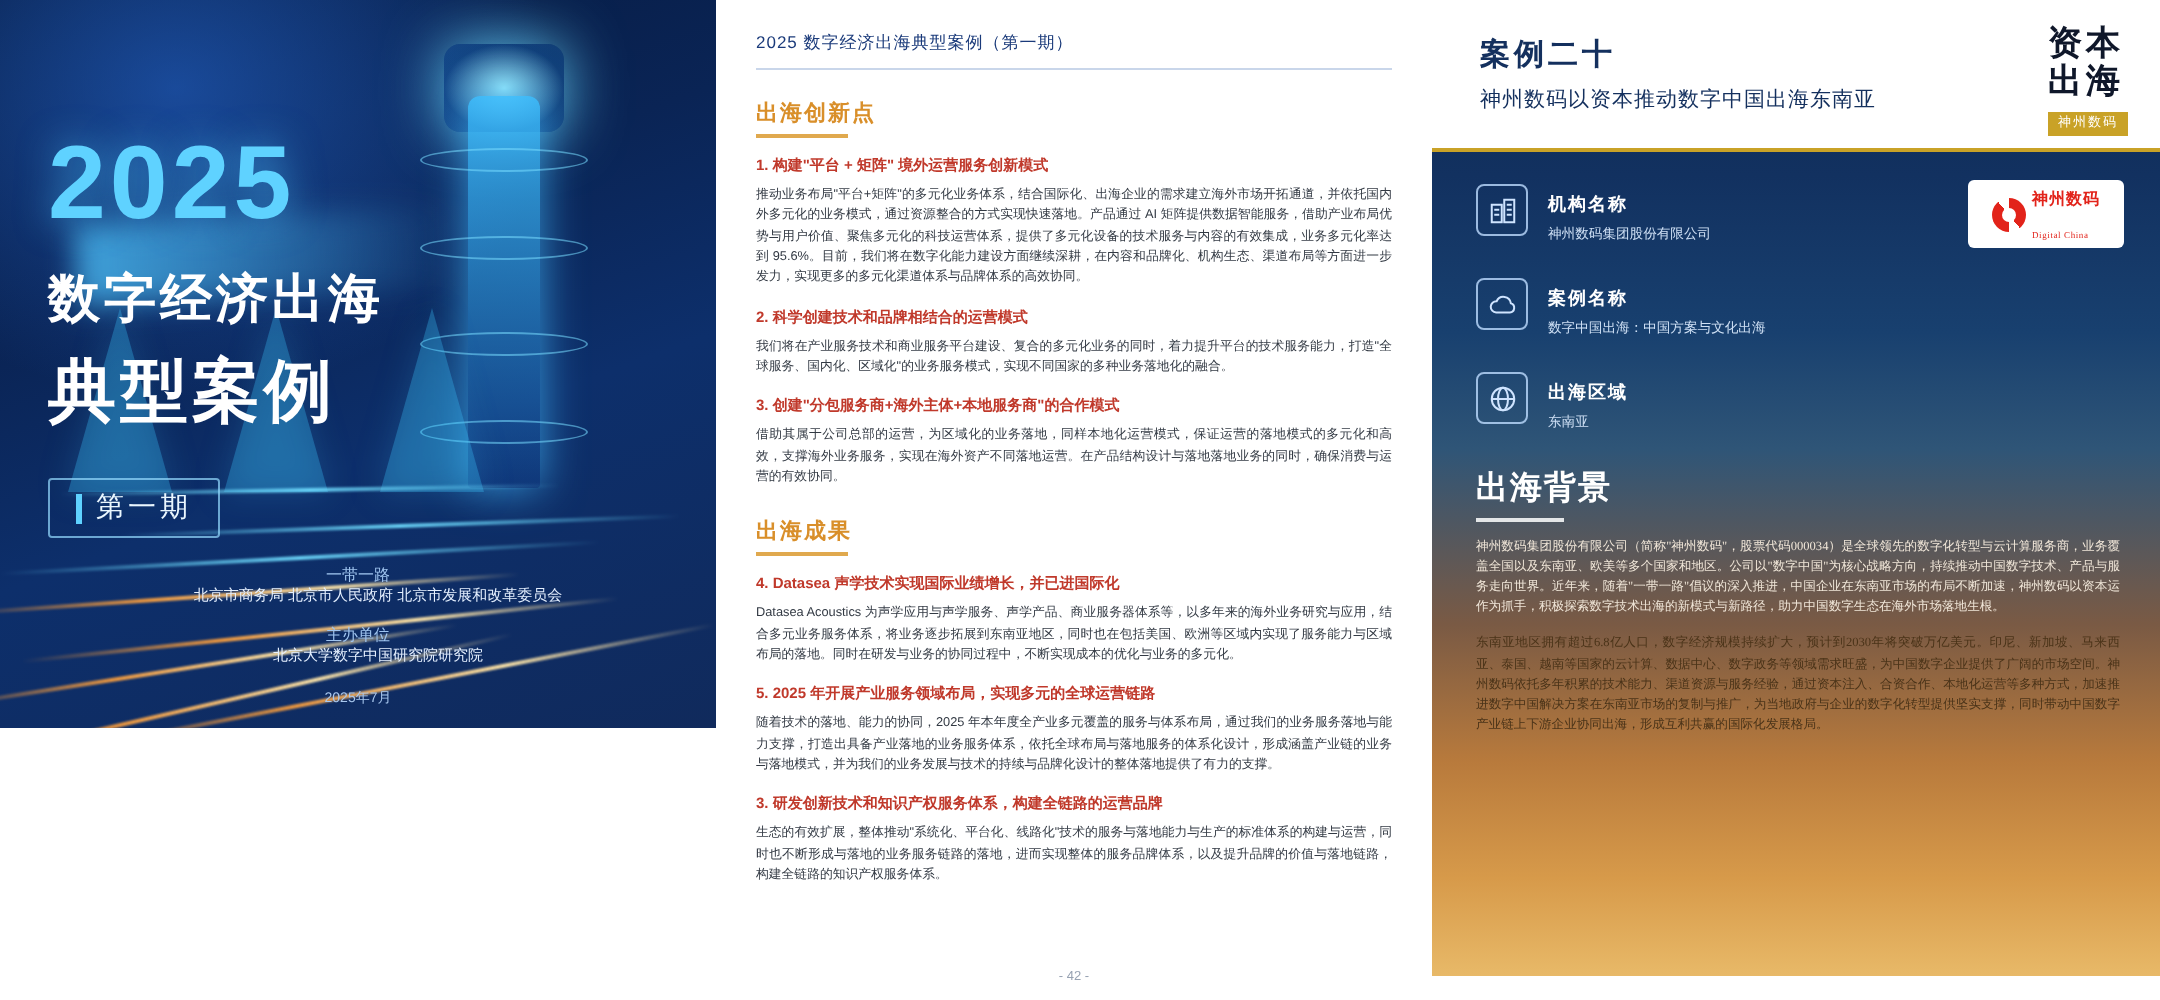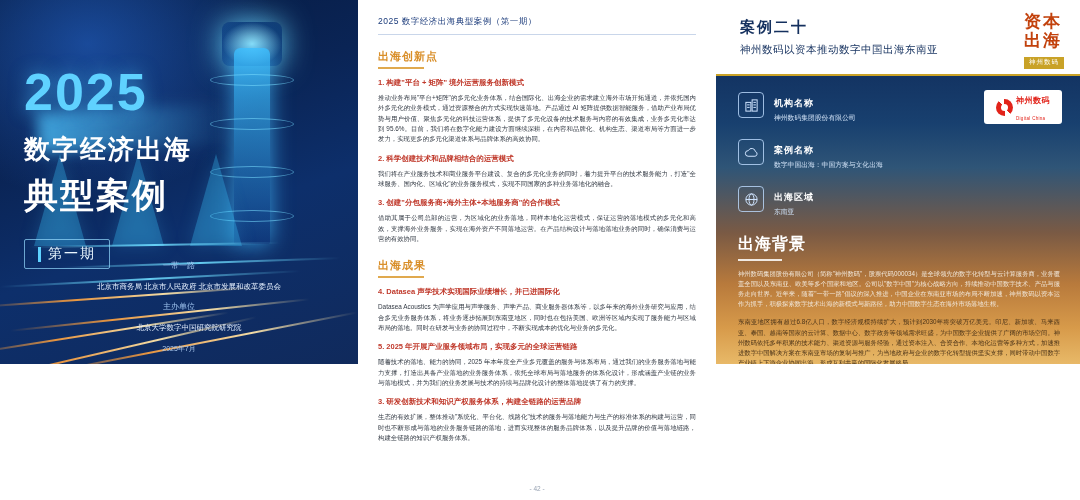--- a/index.html
+++ b/index.html
@@ -82,21 +82,21 @@
     margin-top:20px; display:inline-flex; align-items:center; gap:7px;
     border:1px solid rgba(150,220,255,.7); padding:5px 13px; border-radius:2px;text-align:right;
   }
   .issue-bar{ width:3px; height:15px; background:#5fd2ff; display:block;}
   .issue-text { color:#eaf7ff; font-size:14px; letter-spacing:2px;}
   .cover-foot {
     position:absolute; left:0; right:0; bottom:10px; text-align:center; z-index:6;
     color:#cfe3ff;
   }
   .cf-label { font-size:8px; color:#9fc4ef; margin-top:9px;}
-  .cf-row { font-size:7.5px; color:#e5f0ff; margin-top:11px;padding-left:20px;}
+  .cf-row { font-size:7.5px; color:#e5f0ff; margin-top:0;padding-left:20px;}
   .cf-date { font-size:7px; color:#a9c8ee; margin-top:11px;}
 
   
   .textpage {
     position:relative; width:358px; height:500px; background:#ffffff;
     flex: 0 0 358px; padding: 16px 20px 0 20px;
   }
   .tp-header {
     font-size:8.5px; color:#1a3a7a; border-bottom:1px solid #c9d6ea;
     padding-bottom:6px; letter-spacing:.5px;
@@ -114,34 +114,35 @@
   .tp-p {
     margin-top:4px; font-size:6.4px; color:#333a44; line-height:1.62; text-align:justify;
   }
   .tp-foot {
     position:absolute; left:0; right:0; bottom:8px; text-align:center;
     font-size:6.5px; color:#97a2b2;
   }
 
   
   .casepage {
-    position:relative; width:364px; height:364px; flex: 0 0 364px;
+    position:relative; width:364px; height:488px; flex: 0 0 364px;
     background: linear-gradient(180deg,#0e2a52 0%,#123160 18%,#18406f 34%,#2f5577 46%,#7a5a44 64%,#b87a3c 78%,#d79a4a 90%,#e8b968 100%);
     overflow:hidden;
+    font-family:Liberation Serif, serif;
   }
   .cp-top {
     position:relative; height:76px; background:#ffffff; padding:18px 16px 0 24px;
   }
   .cp-case-no { font-size:15px; font-weight:700; color:#14305e; letter-spacing:2px;}
   .cp-case-title { margin-top:6px; font-size:10.5px; color:#14305e; letter-spacing:.5px;}
   .cp-brand {
     position:absolute; right:16px; top:12px; text-align:left;
   }
   .cp-brand-cn {
-    font-size:17px; font-weight:700; color:#c2410c; line-height:1.12; letter-spacing:2px;
+    font-size:17px; font-weight:700; color:#0f172a; line-height:1.12; letter-spacing:2px;
   }
   .cp-brand-en {
     display:inline-block; margin-top:3px; background:#c9a227; color:#ffffff;
     font-size:6.5px; padding:1.5px 5px; letter-spacing:1px;
   }
   .cp-gold-rule{ position:absolute; left:0; right:0; bottom:0; height:2px; background:#c9a227;}
   .cp-body { position:relative; padding:16px 20px 0 22px; color:#eaf2ff; }
   .logo-chip {
     position:absolute; right:18px; top:14px;
     width:78px; height:34px; background:#ffffff; border-radius:3px;

